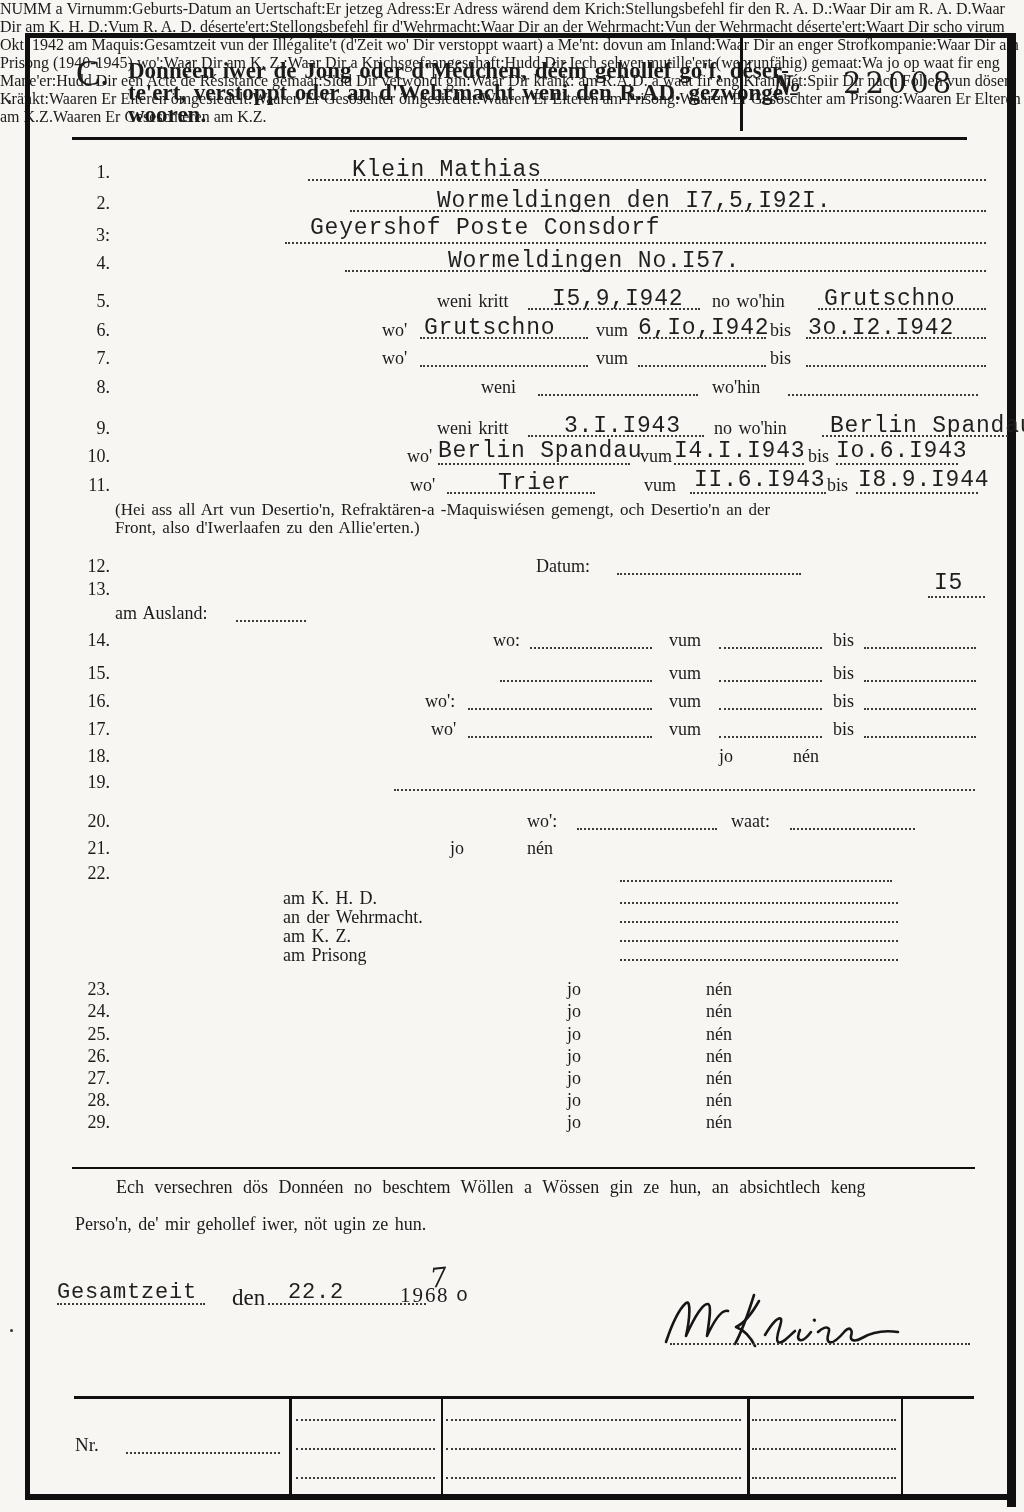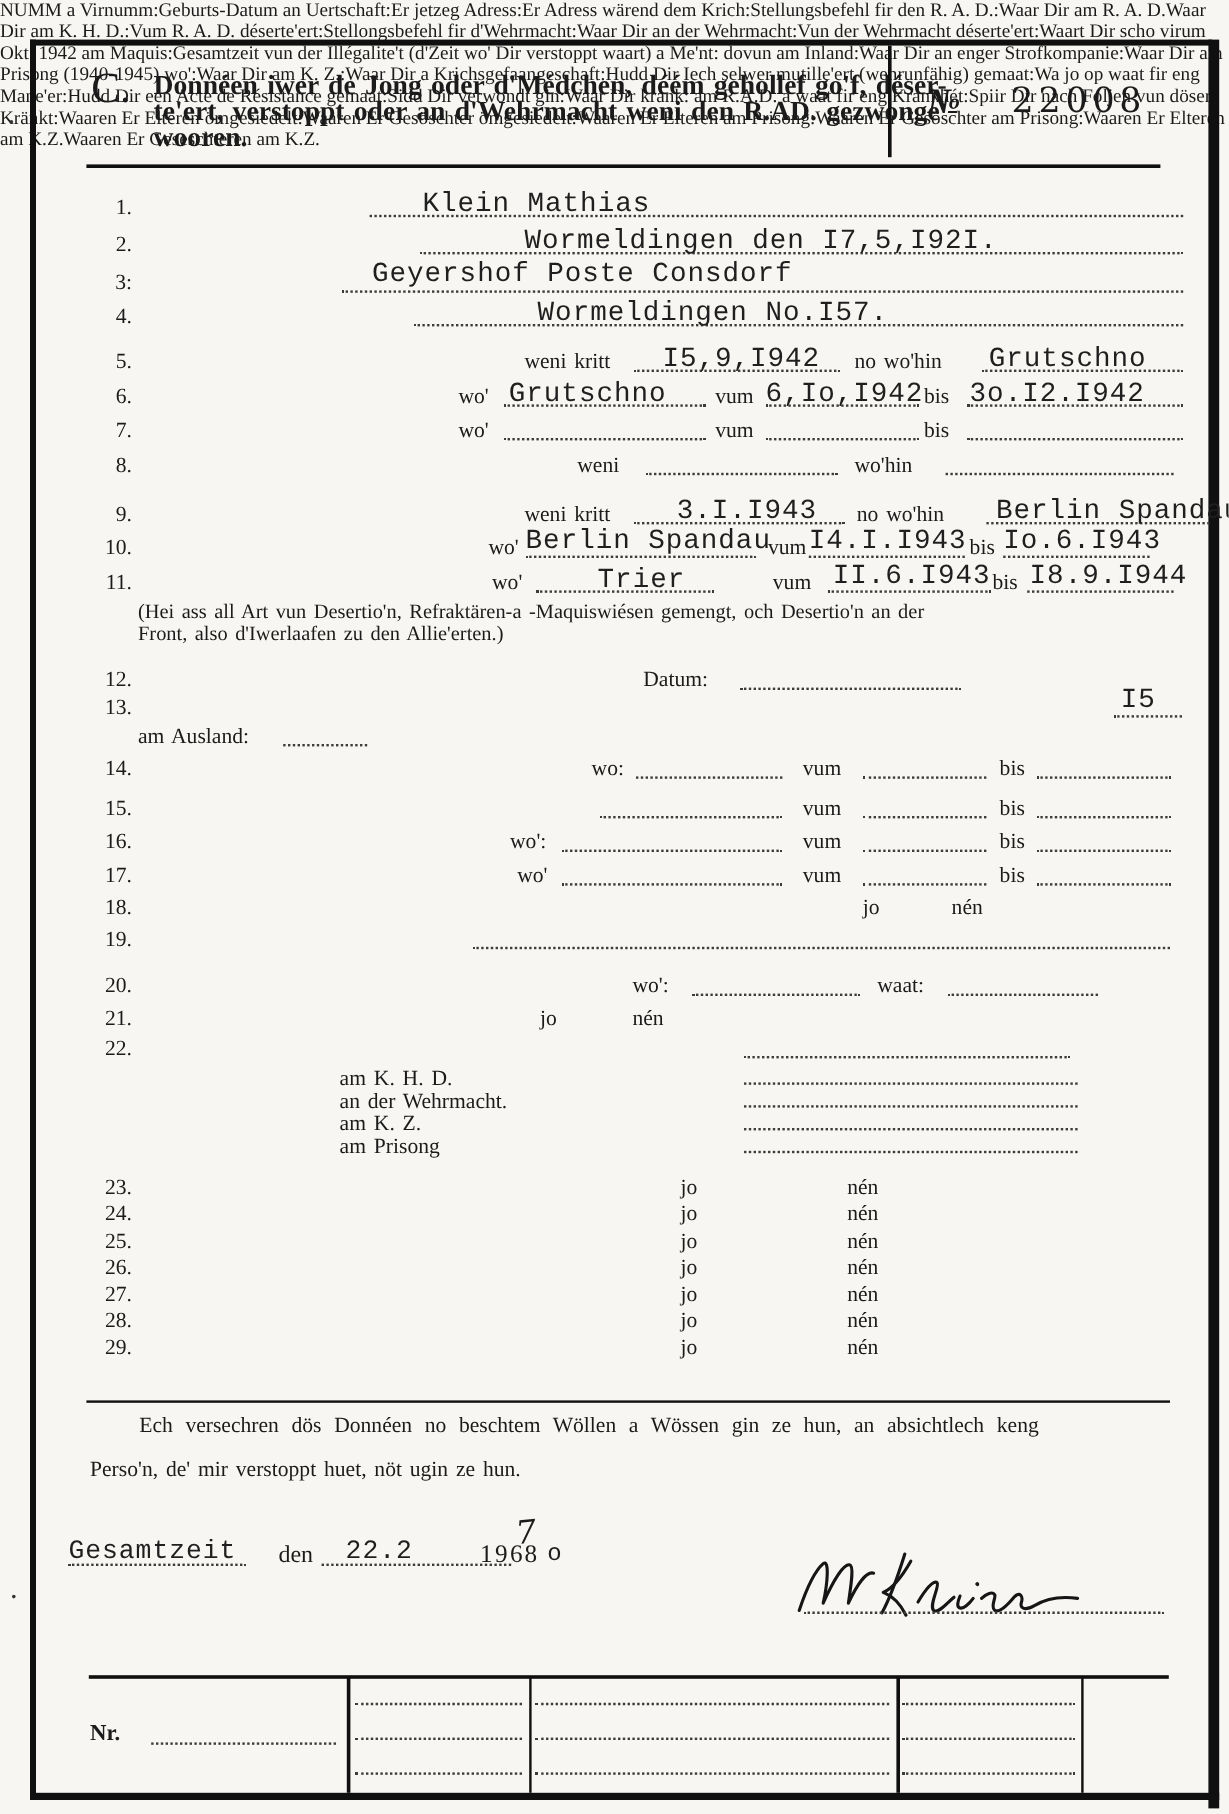--- a/index.html
+++ b/index.html
@@ -13,28 +13,28 @@
          letter-spacing:0.8px;white-space:nowrap;color:#1f1f1f;}
   .dots{position:absolute;height:0;border-bottom:2px dotted #3c3c3c;}
   #c-letter{position:absolute;left:76px;top:52px;font-size:36px;font-weight:400;}
   .hdr-line{position:absolute;left:128px;font-weight:bold;font-size:23px;word-spacing:2px;white-space:nowrap;}
   #no-symbol{position:absolute;left:773px;top:68px;font-size:30px;font-weight:bold;font-style:italic;}
   #no-value{position:absolute;left:843px;top:66px;font-size:29px;letter-spacing:4px;font-family:"DejaVu Serif",serif;}
   .decl{position:absolute;font-size:18px;white-space:nowrap;}
   #decl1{left:116px;top:1177px;word-spacing:6px;}
   #decl2{left:75px;top:1214px;word-spacing:2px;}
   #date-place{left:57px;top:1280px;}
-  #date-den{position:absolute;left:232px;top:1285px;font-size:20px;}
+  #date-den{position:absolute;left:232px;top:1285px;font-size:23px;}
   #date-day{left:288px;top:1280px;}
   #year-prefix{position:absolute;left:400px;top:1283px;font-size:21px;letter-spacing:2px;}
   #year-printed{position:absolute;left:437px;top:1283px;font-size:21px;}
   #year-hand{position:absolute;left:430px;top:1262px;font-size:27px;font-style:italic;
              transform:rotate(-6deg);font-family:"DejaVu Serif",serif;}
   #year-suffix{left:456px;top:1284px;font-size:20px;}
-  #nr-label{position:absolute;left:75px;top:1434px;font-size:19px;font-weight:bold;}
+  #nr-label{position:absolute;left:75px;top:1434px;font-size:19px;}
   #signature-svg{position:absolute;left:662px;top:1290px;}
   .speck{position:absolute;width:3px;height:3px;border-radius:50%;background:#333;}
 </style>
 </head>
 <body>
 
 <div id="page">
 
   <div class="hline" style="left:25px;top:33px;width:985px;height:5px;"></div>
   <div class="vline" style="left:25px;top:33px;width:5px;height:1463px;"></div>
@@ -48,21 +48,21 @@
   <div class="vline" style="left:740px;top:38px;width:3px;height:93px;"></div>
   <span id="no-symbol">№</span>
   <span id="no-value">22008</span>
   <div class="hline" style="left:72px;top:137px;width:895px;height:3px;"></div>
 
   <div id="form-body"><span class="num" style="left: 70px; top: 162px;">1.</span><span class="label" style="left: 115px; top: 162px;">NUMM a Virnumm:</span><div class="dots" style="width: 678px; left: 308px; top: 179px;"></div><span class="typed" style="left: 352px; top: 157px;">Klein Mathias</span><span class="num" style="left: 70px; top: 193px;">2.</span><span class="label" style="left: 115px; top: 193px;">Geburts-Datum an Uertschaft:</span><div class="dots" style="width: 636px; left: 350px; top: 210px;"></div><span class="typed" style="left: 437px; top: 188px;">Wormeldingen den I7,5,I92I.</span><span class="num" style="left: 70px; top: 225px;">3:</span><span class="label" style="left: 115px; top: 225px;">Er jetzeg Adress:</span><div class="dots" style="width: 701px; left: 285px; top: 242px;"></div><span class="typed" style="left: 310px; top: 215px;">Geyershof Poste Consdorf</span><span class="num" style="left: 70px; top: 253px;">4.</span><span class="label" style="left: 115px; top: 253px;">Er Adress wärend dem Krich:</span><div class="dots" style="width: 641px; left: 345px; top: 270px;"></div><span class="typed" style="left: 448px; top: 248px;">Wormeldingen No.I57.</span><span class="num" style="left: 70px; top: 291px;">5.</span><span class="label" style="left: 115px; top: 291px;">Stellungsbefehl fir den R. A. D.:</span><span class="word" style="left: 437px; top: 291px;">weni kritt</span><div class="dots" style="width: 172px; left: 528px; top: 308px;"></div><span class="typed" style="left: 552px; top: 286px;">I5,9,I942</span><span class="word" style="left: 712px; top: 291px;">no wo'hin</span><div class="dots" style="width: 168px; left: 818px; top: 308px;"></div><span class="typed" style="left: 824px; top: 286px;">Grutschno</span><span class="num" style="left: 70px; top: 320px;">6.</span><span class="label" style="left: 115px; top: 320px;">Waar Dir am R. A. D.</span><span class="word" style="left: 382px; top: 320px;">wo'</span><div class="dots" style="width: 168px; left: 420px; top: 337px;"></div><span class="typed" style="left: 424px; top: 315px;">Grutschno</span><span class="word" style="left: 596px; top: 320px;">vum</span><div class="dots" style="width: 128px; left: 638px; top: 337px;"></div><span class="typed" style="left: 638px; top: 315px;">6,Io,I942</span><span class="word" style="left: 770px; top: 320px;">bis</span><div class="dots" style="width: 180px; left: 806px; top: 337px;"></div><span class="typed" style="left: 808px; top: 315px;">3o.I2.I942</span><span class="num" style="left: 70px; top: 348px;">7.</span><span class="label" style="left: 115px; top: 348px;">Waar Dir am K. H. D.:</span><span class="word" style="left: 382px; top: 348px;">wo'</span><div class="dots" style="width: 168px; left: 420px; top: 365px;"></div><span class="word" style="left: 596px; top: 348px;">vum</span><div class="dots" style="width: 128px; left: 638px; top: 365px;"></div><span class="word" style="left: 770px; top: 348px;">bis</span><div class="dots" style="width: 180px; left: 806px; top: 365px;"></div><span class="num" style="left: 70px; top: 377px;">8.</span><span class="label" style="left: 115px; top: 377px;">Vum R. A. D. déserte'ert:</span><span class="word" style="left: 481px; top: 377px;">weni</span><div class="dots" style="width: 160px; left: 538px; top: 394px;"></div><span class="word" style="left: 712px; top: 377px;">wo'hin</span><div class="dots" style="width: 190px; left: 788px; top: 394px;"></div><span class="num" style="left: 70px; top: 418px;">9.</span><span class="label" style="left: 115px; top: 418px;">Stellongsbefehl fir d'Wehrmacht:</span><span class="word" style="left: 437px; top: 418px;">weni kritt</span><div class="dots" style="width: 176px; left: 528px; top: 435px;"></div><span class="typed" style="left: 564px; top: 413px;">3.I.I943</span><span class="word" style="left: 714px; top: 418px;">no wo'hin</span><div class="dots" style="width: 186px; left: 822px; top: 435px;"></div><span class="typed" style="left: 830px; top: 413px;">Berlin Spandau</span><span class="num" style="left: 70px; top: 446px;">10.</span><span class="label" style="left: 115px; top: 446px;">Waar Dir an der Wehrmacht:</span><span class="word" style="left: 407px; top: 446px;">wo'</span><div class="dots" style="width: 192px; left: 438px; top: 463px;"></div><span class="typed" style="left: 438px; top: 438px;">Berlin Spandau</span><span class="word" style="left: 640px; top: 446px;">vum</span><div class="dots" style="width: 130px; left: 674px; top: 463px;"></div><span class="typed" style="left: 674px; top: 438px;">I4.I.I943</span><span class="word" style="left: 808px; top: 446px;">bis</span><div class="dots" style="width: 122px; left: 836px; top: 463px;"></div><span class="typed" style="left: 836px; top: 438px;">Io.6.I943</span><span class="num" style="left: 70px; top: 475px;">11.</span><span class="label" style="left: 115px; top: 475px;">Vun der Wehrmacht déserte'ert:</span><span class="word" style="left: 410px; top: 475px;">wo'</span><div class="dots" style="width: 148px; left: 447px; top: 492px;"></div><span class="typed" style="left: 498px; top: 470px;">Trier</span><span class="word" style="left: 644px; top: 475px;">vum</span><div class="dots" style="width: 136px; left: 690px; top: 492px;"></div><span class="typed" style="left: 694px; top: 467px;">II.6.I943</span><span class="word" style="left: 827px; top: 475px;">bis</span><div class="dots" style="width: 122px; left: 856px; top: 492px;"></div><span class="typed" style="left: 858px; top: 467px;">I8.9.I944</span><span class="note" style="left: 115px; top: 500px;">(Hei ass all Art vun Desertio'n, Refraktären-a -Maquiswiésen gemengt, och Desertio'n an der</span><span class="note" style="left: 115px; top: 518px;">Front, also d'Iwerlaafen zu den Allie'erten.)</span><span class="num" style="left: 70px; top: 556px;">12.</span><span class="label" style="left: 115px; top: 556px;">Waart Dir scho virum Okt. 1942 am Maquis:</span><span class="word" style="left: 536px; top: 556px;">Datum:</span><div class="dots" style="width: 184px; left: 617px; top: 573px;"></div><span class="num" style="left: 70px; top: 579px;">13.</span><span class="label" style="left: 115px; top: 579px;">Gesamtzeit vun der Illégalite't (d'Zeit wo' Dir verstoppt waart) a Me'nt: dovun am Inland:</span><div class="dots" style="width: 57px; left: 928px; top: 596px;"></div><span class="typed" style="left: 934px; top: 570px;">I5</span><span class="word" style="left: 115px; top: 603px;">am Ausland:</span><div class="dots" style="width: 70px; left: 236px; top: 620px;"></div><span class="num" style="left: 70px; top: 630px;">14.</span><span class="label" style="left: 115px; top: 630px;">Waar Dir an enger Strofkompanie:</span><span class="word" style="left: 493px; top: 630px;">wo:</span><div class="dots" style="width: 122px; left: 530px; top: 647px;"></div><span class="word" style="left: 669px; top: 630px;">vum</span><div class="dots" style="width: 103px; left: 719px; top: 647px;"></div><span class="word" style="left: 833px; top: 630px;">bis</span><div class="dots" style="width: 112px; left: 864px; top: 647px;"></div><span class="num" style="left: 70px; top: 663px;">15.</span><span class="label" style="left: 115px; top: 663px;">Waar Dir am Prisong (1940-1945) wo':</span><div class="dots" style="width: 152px; left: 500px; top: 680px;"></div><span class="word" style="left: 669px; top: 663px;">vum</span><div class="dots" style="width: 103px; left: 719px; top: 680px;"></div><span class="word" style="left: 833px; top: 663px;">bis</span><div class="dots" style="width: 112px; left: 864px; top: 680px;"></div><span class="num" style="left: 70px; top: 691px;">16.</span><span class="label" style="left: 115px; top: 691px;">Waar Dir am K. Z.:</span><span class="word" style="left: 425px; top: 691px;">wo':</span><div class="dots" style="width: 184px; left: 468px; top: 708px;"></div><span class="word" style="left: 669px; top: 691px;">vum</span><div class="dots" style="width: 103px; left: 719px; top: 708px;"></div><span class="word" style="left: 833px; top: 691px;">bis</span><div class="dots" style="width: 112px; left: 864px; top: 708px;"></div><span class="num" style="left: 70px; top: 719px;">17.</span><span class="label" style="left: 115px; top: 719px;">Waar Dir a Krichsgefaangeschaft:</span><span class="word" style="left: 431px; top: 719px;">wo'</span><div class="dots" style="width: 184px; left: 468px; top: 736px;"></div><span class="word" style="left: 669px; top: 719px;">vum</span><div class="dots" style="width: 103px; left: 719px; top: 736px;"></div><span class="word" style="left: 833px; top: 719px;">bis</span><div class="dots" style="width: 112px; left: 864px; top: 736px;"></div><span class="num" style="left: 70px; top: 746px;">18.</span><span class="label" style="left: 115px; top: 746px;">Hudd Dir Iech selwer mutille'ert (wehrunfähig) gemaat:</span><span class="word" style="left: 719px; top: 746px;">jo</span><span class="word" style="left: 793px; top: 746px;">nén</span><span class="num" style="left: 70px; top: 772px;">19.</span><span class="label" style="left: 115px; top: 772px;">Wa jo op waat fir eng Mane'er:</span><div class="dots" style="width: 581px; left: 394px; top: 789px;"></div><span class="num" style="left: 70px; top: 811px;">20.</span><span class="label" style="left: 115px; top: 811px;">Hudd Dir een Acte de Résistance gemaat:</span><span class="word" style="left: 527px; top: 811px;">wo':</span><div class="dots" style="width: 140px; left: 577px; top: 828px;"></div><span class="word" style="left: 731px; top: 811px;">waat:</span><div class="dots" style="width: 125px; left: 790px; top: 828px;"></div><span class="num" style="left: 70px; top: 838px;">21.</span><span class="label" style="left: 115px; top: 838px;">Sidd Dir verwondt gin:</span><span class="word" style="left: 450px; top: 838px;">jo</span><span class="word" style="left: 527px; top: 838px;">nén</span><span class="num" style="left: 70px; top: 863px;">22.</span><span class="label" style="left: 115px; top: 863px;">Waar Dir krank: am R.A.D. a waat fir eng Krankhét:</span><div class="dots" style="width: 272px; left: 620px; top: 880px;"></div><span class="word" style="left: 283px; top: 888px;">am K. H. D.</span><div class="dots" style="width: 278px; left: 620px; top: 902px;"></div><span class="word" style="left: 283px; top: 907px;">an der Wehrmacht.</span><div class="dots" style="width: 278px; left: 620px; top: 921px;"></div><span class="word" style="left: 283px; top: 926px;">am K. Z.</span><div class="dots" style="width: 278px; left: 620px; top: 940px;"></div><span class="word" style="left: 283px; top: 945px;">am Prisong</span><div class="dots" style="width: 278px; left: 620px; top: 959px;"></div><span class="num" style="left: 70px; top: 979px;">23.</span><span class="label" style="left: 115px; top: 979px;">Spiir Dir nach Foljen vun döser Kränkt:</span><span class="word" style="left: 567px; top: 979px;">jo</span><span class="word" style="left: 706px; top: 979px;">nén</span><span class="num" style="left: 70px; top: 1001px;">24.</span><span class="label" style="left: 115px; top: 1001px;">Waaren Er Elteren ömgesiedelt:</span><span class="word" style="left: 567px; top: 1001px;">jo</span><span class="word" style="left: 706px; top: 1001px;">nén</span><span class="num" style="left: 70px; top: 1024px;">25.</span><span class="label" style="left: 115px; top: 1024px;">Waaren Er Gesöschter ömgesiedelt:</span><span class="word" style="left: 567px; top: 1024px;">jo</span><span class="word" style="left: 706px; top: 1024px;">nén</span><span class="num" style="left: 70px; top: 1046px;">26.</span><span class="label" style="left: 115px; top: 1046px;">Waaren Er Elteren am Prisong:</span><span class="word" style="left: 567px; top: 1046px;">jo</span><span class="word" style="left: 706px; top: 1046px;">nén</span><span class="num" style="left: 70px; top: 1068px;">27.</span><span class="label" style="left: 115px; top: 1068px;">Waaren Er Gesöschter am Prisong:</span><span class="word" style="left: 567px; top: 1068px;">jo</span><span class="word" style="left: 706px; top: 1068px;">nén</span><span class="num" style="left: 70px; top: 1090px;">28.</span><span class="label" style="left: 115px; top: 1090px;">Waaren Er Elteren am K.Z.</span><span class="word" style="left: 567px; top: 1090px;">jo</span><span class="word" style="left: 706px; top: 1090px;">nén</span><span class="num" style="left: 70px; top: 1112px;">29.</span><span class="label" style="left: 115px; top: 1112px;">Waaren Er Geseschteren am K.Z.</span><span class="word" style="left: 567px; top: 1112px;">jo</span><span class="word" style="left: 706px; top: 1112px;">nén</span></div>
 
   <div class="hline" style="left:72px;top:1167px;width:903px;height:2px;"></div>
 
   <span id="decl1" class="decl">Ech versechren dös Donnéen no beschtem Wöllen a Wössen gin ze hun, an absichtlech keng</span>
-  <span id="decl2" class="decl">Perso'n, de' mir verstoppt huet, nöt ugin ze hun.</span>
+  <span id="decl2" class="decl">Perso'n, de' mir gehollef iwer, nöt ugin ze hun.</span>
 
   <span id="date-place" class="typed" style="font-size:22px;">Gesamtzeit</span>
   <div class="dots" style="left:57px;top:1303px;width:148px;"></div>
   <span id="date-den">den</span>
   <div class="dots" style="left:268px;top:1303px;width:158px;"></div>
   <span id="date-day" class="typed" style="font-size:22px;">22.2</span>
   <span id="year-prefix">196</span>
   <span id="year-printed">8</span>
   <span id="year-hand">7</span>
   <span id="year-suffix" class="typed">o</span>

